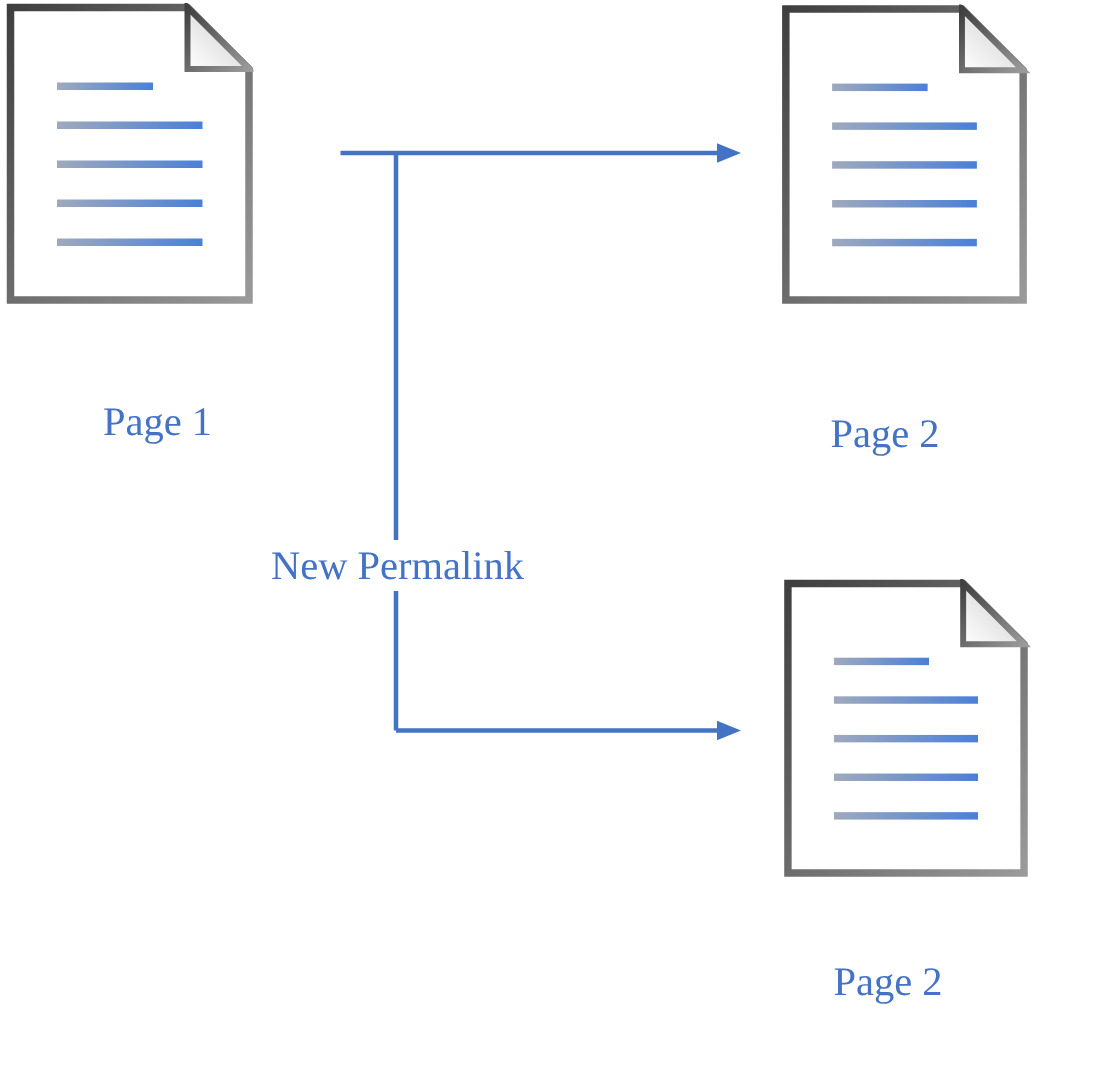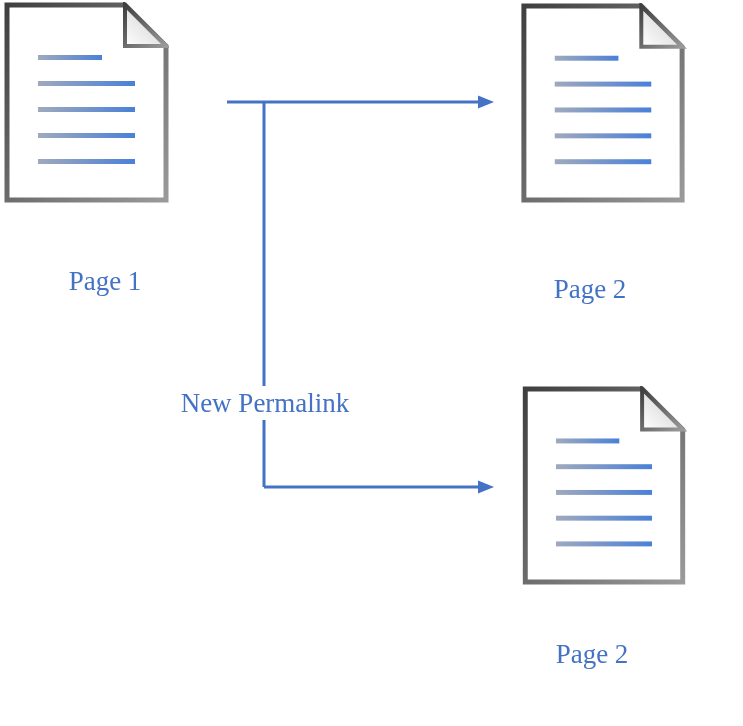--- a/index.html
+++ b/index.html
@@ -24,21 +24,21 @@
     font-size: 27px;
     line-height: 34px;
     text-align: center;
     white-space: nowrap;
   }
   .label-page1 { left: 20px;  top: 264px; width: 170px; }
   .label-page2 { left: 505px; top: 272px; width: 170px; }
   .label-page2dup { left: 507px; top: 636px; width: 170px; line-height: 36px; }
   .label-page2dup span { display: block; }
   .connector-label {
-    left: 176px; top: 386px; width: 178px; height: 34px;
+    left: 176px; top: 360px; width: 178px; height: 34px;
     background: var(--bg, #ffffff);
     text-align: center;
   }
 </style>
 </head>
 <body>
 
 <div class="canvas">
 
   <svg class="defs-svg" aria-hidden="true">

